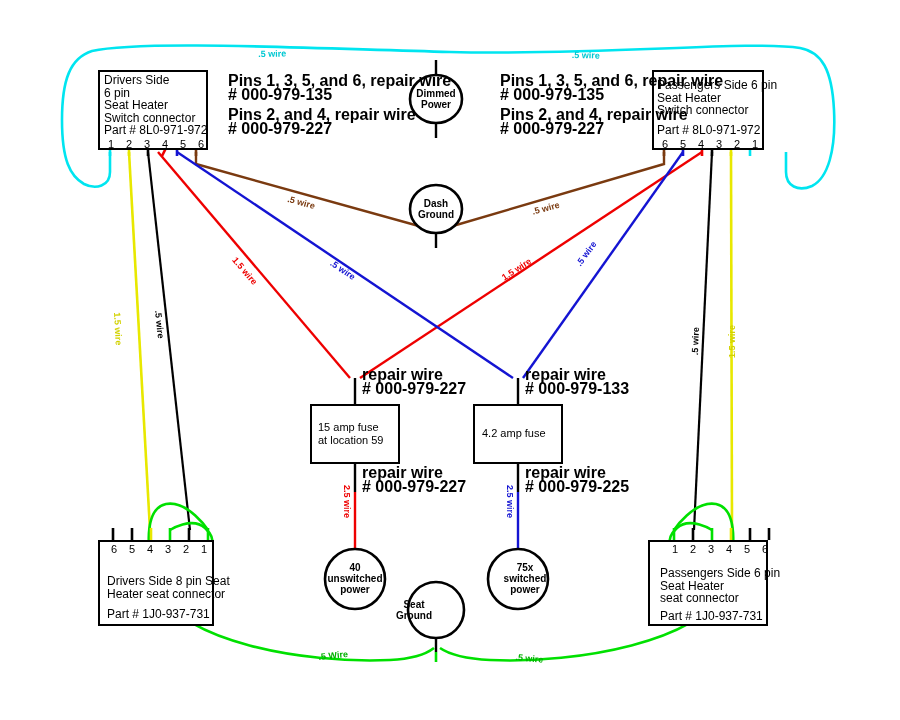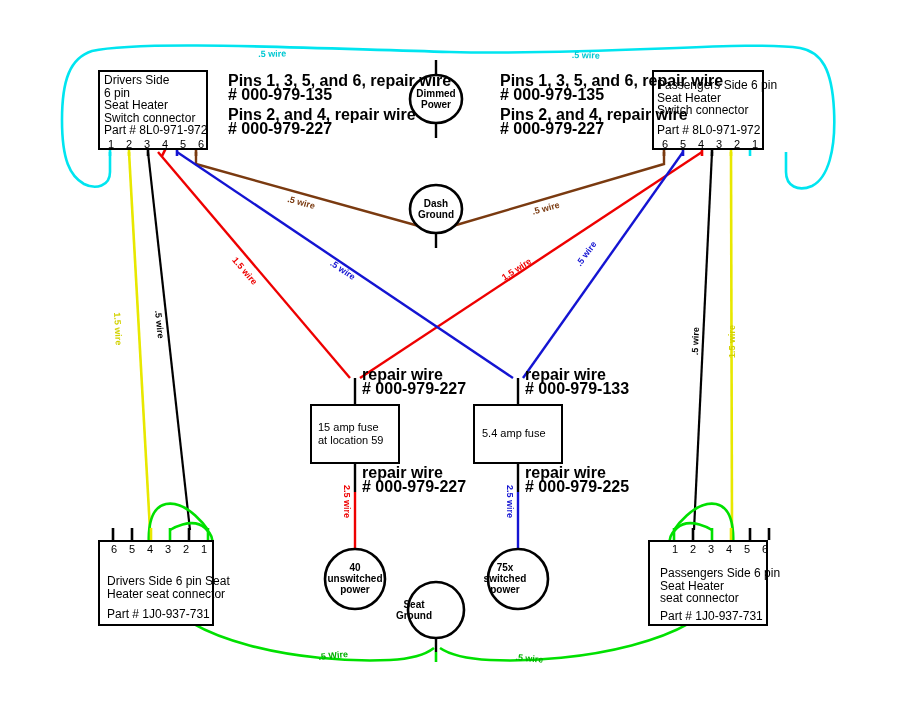--- a/index.html
+++ b/index.html
@@ -146,51 +146,51 @@
   <div class="note" style="left:500px;top:108px;">Pins 2, and 4, repair wire
 # 000-979-227</div>
 
   <div class="circlelbl" style="left:406px;top:88px;width:60px;">Dimmed
 Power</div>
   <div class="circlelbl" style="left:406px;top:198px;width:60px;">Dash
 Ground</div>
   <div class="circlelbl" style="left:319px;top:562px;width:72px;">40
 unswitched
 power</div>
-  <div class="circlelbl" style="left:469px;top:562px;width:72px;">75x
+  <div class="circlelbl" style="left:489px;top:562px;width:72px;">75x
 switched
 power</div>
   <div class="circlelbl" style="left:384px;top:599px;width:60px;">Seat
 Ground</div>
 
   <div class="box" style="left:310px;top:404px;width:90px;height:60px;"></div>
   <div class="fuselbl" style="left:318px;top:421px;">15 amp fuse
 at location 59</div>
   <div class="note" style="left:362px;top:368px;">repair wire
 # 000-979-227</div>
   <div class="note" style="left:362px;top:466px;">repair wire
 # 000-979-227</div>
 
   <div class="box" style="left:473px;top:404px;width:90px;height:60px;"></div>
-  <div class="fuselbl" style="left:482px;top:427px;">5.4 amp fuse</div>
+  <div class="fuselbl" style="left:482px;top:427px;">4.2 amp fuse</div>
   <div class="note" style="left:525px;top:368px;">repair wire
 # 000-979-133</div>
   <div class="note" style="left:525px;top:466px;">repair wire
 # 000-979-225</div>
 
   <div class="box" style="left:98px;top:540px;width:116px;height:86px;"></div>
   <div class="pinrow" style="left:105px;top:543px;">
     <span>6</span>
     <span>5</span>
     <span>4</span>
     <span>3</span>
     <span>2</span>
     <span>1</span>
   </div>
-  <div class="boxtext" style="left:107px;top:575px;">Drivers Side 6 pin Seat
+  <div class="boxtext" style="left:107px;top:575px;">Drivers Side 8 pin Seat
 Heater seat connector</div>
   <div class="boxtext" style="left:107px;top:608px;">Part # 1J0-937-731</div>
 
   <div class="box" style="left:648px;top:540px;width:120px;height:86px;"></div>
   <div class="pinrow" style="left:666px;top:543px;">
     <span>1</span>
     <span>2</span>
     <span>3</span>
     <span>4</span>
     <span>5</span>

